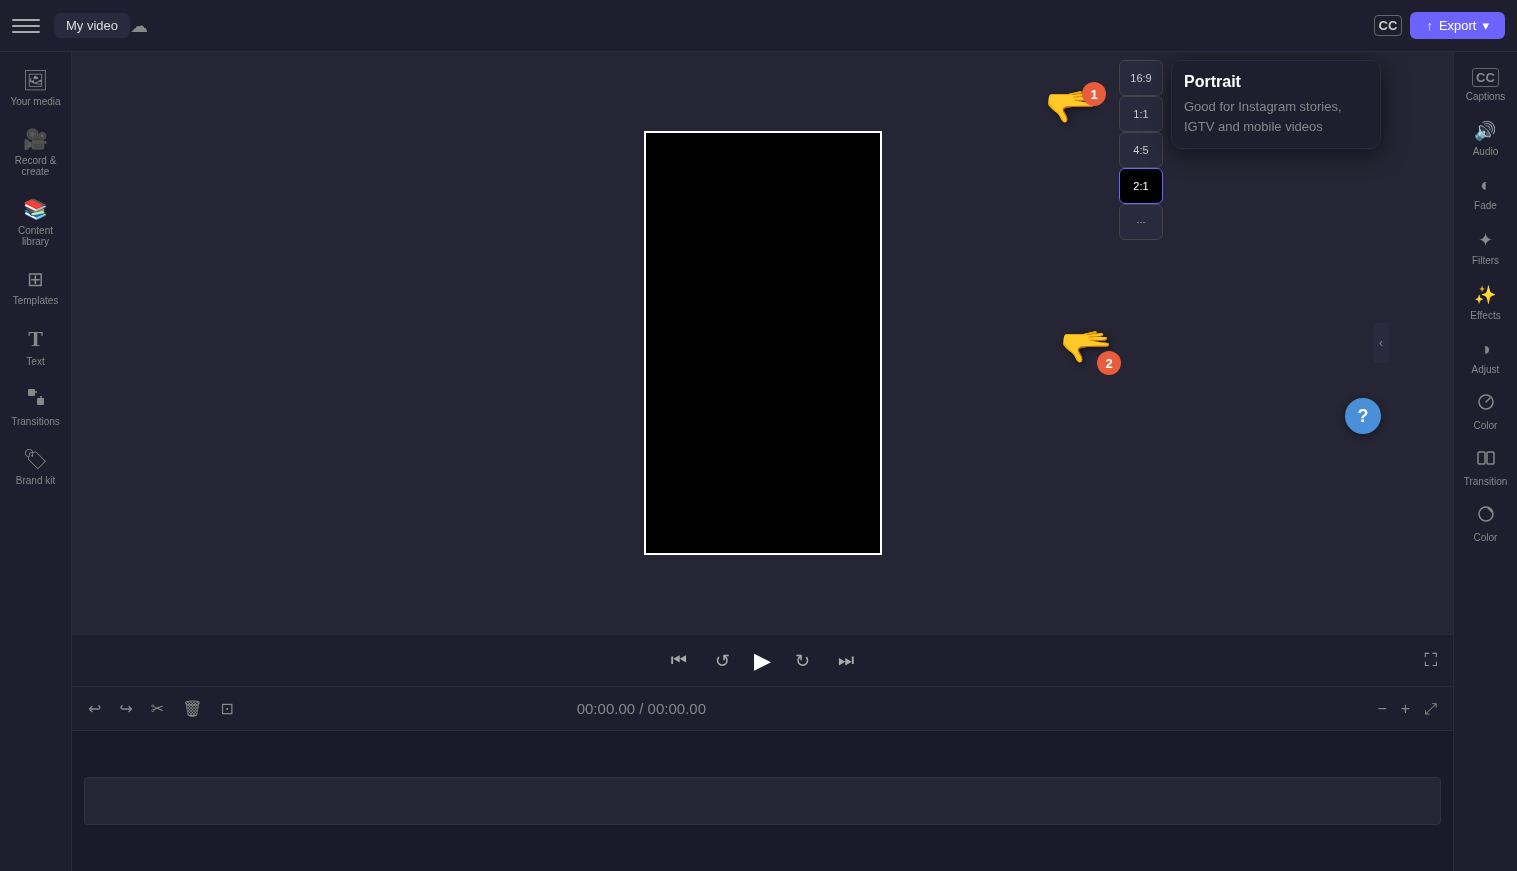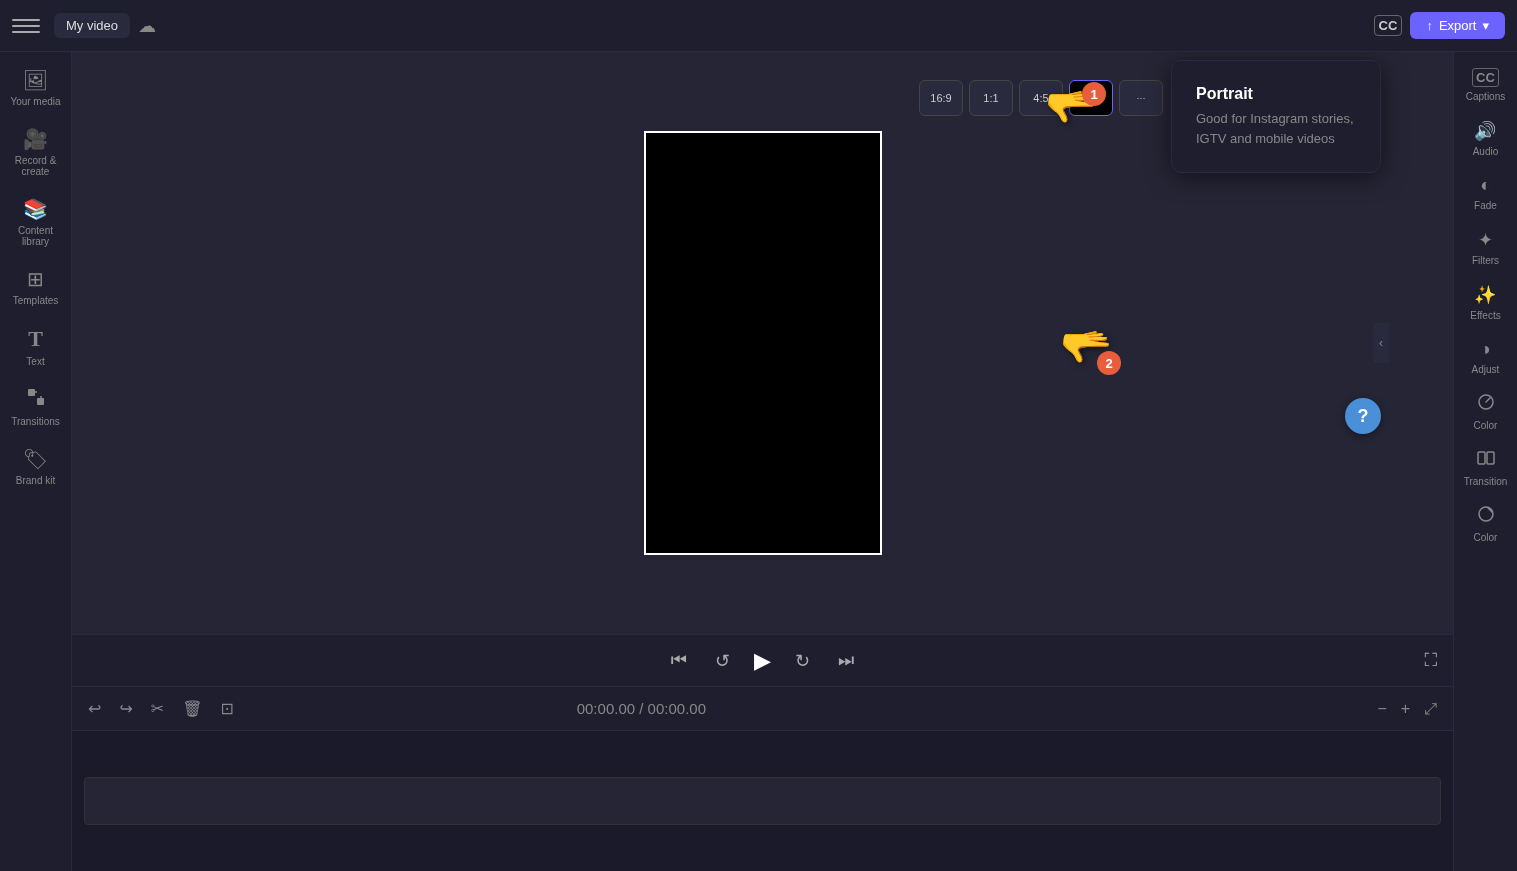--- a/index.html
+++ b/index.html
@@ -36,21 +36,20 @@
     }
     .topbar-menu-icon span {
       display: block;
       height: 2px;
       background: #aaa;
       border-radius: 2px;
     }
     .topbar-title-area {
       display: flex;
       align-items: center;
-      gap: 8px;
     }
     .topbar-title {
       background: #2a2a3e;
       border-radius: 6px;
       padding: 5px 12px;
       font-size: 13px;
       color: #ddd;
     }
     .topbar-cloud-icon {
       color: #888;
@@ -255,21 +254,21 @@
     }
 
     
     .aspect-ratio-panel {
       position: absolute;
       right: 72px;
       top: 52px;
       width: 210px;
       background: #1e1e2e;
       border-radius: 10px;
-      padding: 24px;
+      padding: 12px;
       box-shadow: 0 4px 24px rgba(0,0,0,0.5);
       border: 1px solid #2a2a3e;
       z-index: 100;
     }
     .aspect-ratio-panel h3 {
       font-size: 16px;
       font-weight: 700;
       color: #fff;
       margin-bottom: 6px;
     }
@@ -428,21 +427,21 @@
   <div style="flex:1;display:flex;flex-direction:column;position:relative;">
 
     <div class="video-preview">
       <div class="video-canvas"></div>
 
       <div class="aspect-ratio-panel" style="right:72px;top:8px;">
         <h3>Portrait</h3>
         <p>Good for Instagram stories, IGTV and mobile videos</p>
       </div>
 
-      <div style="position:absolute;right:72px;top:8px;display:flex;flex-direction:row;gap:6px;margin-right:218px;margin-top:20px;">
+      <div style="position:absolute;right:72px;top:8px;display:flex;flex-direction:column;margin-right:218px;">
         <button class="ar-btn">16:9</button>
         <button class="ar-btn">1:1</button>
         <button class="ar-btn">4:5</button>
         <button class="ar-btn active">2:1</button>
         <button class="ar-btn" style="font-size:9px;">···</button>
       </div>
 
       <div class="cursor-annotation" style="right:355px;top:30px;">
         <div class="cursor-hand">🫳</div>
         <div class="cursor-badge" style="top:0;right:-8px;">1</div>

